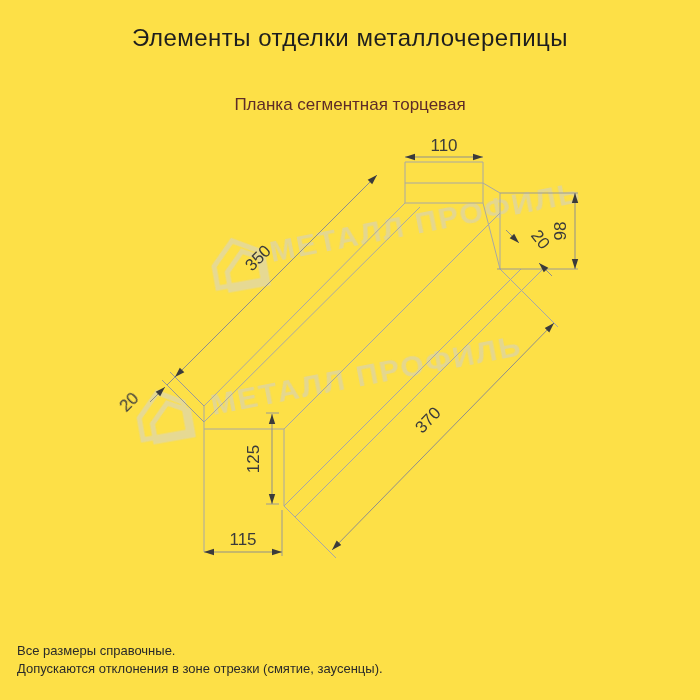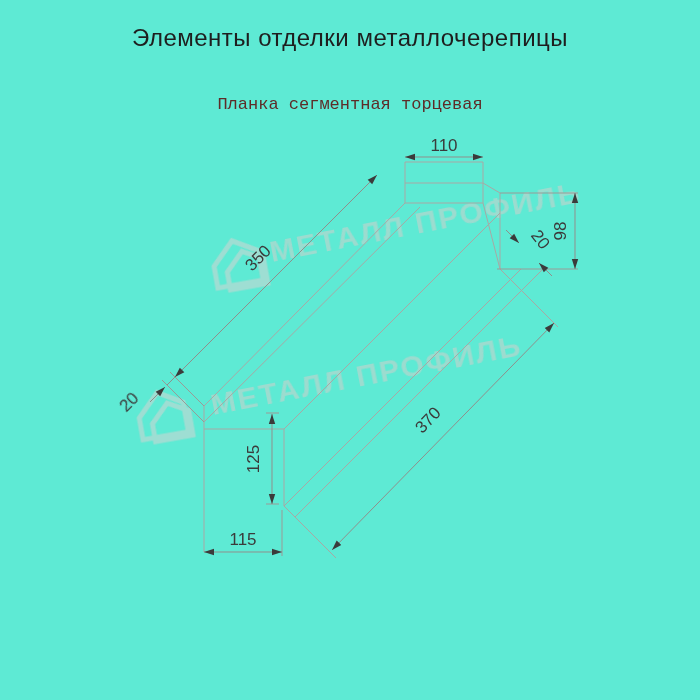--- a/index.html
+++ b/index.html
@@ -1,22 +1,22 @@
 <!DOCTYPE html>
 <html><head>
 <meta charset="utf-8">
 <style>
   html,body{margin:0;padding:0;background:#ffffff;}
-  .stage{position:relative;width:700px;height:700px;background:#5eead4;overflow:hidden;
+  .stage{position:relative;width:700px;height:700px;background:#fde047;overflow:hidden;
          font-family:"Liberation Sans", sans-serif;}
   .title{position:absolute;left:0;right:0;top:24px;text-align:center;
          font-size:24px;color:#1e1e1e;letter-spacing:0.5px;}
   .subtitle{position:absolute;left:0;right:0;top:94px;text-align:center;
             font-size:17px;line-height:22px;color:#5e2c28;}
-  .subtitle span{display:block;font-family:Liberation Mono, monospace;}
+  .subtitle span{display:block;}
   .footer{position:absolute;left:17px;top:642px;font-size:13px;line-height:18px;color:#2a2a2a;}
   .footer span{display:block;}
   svg{position:absolute;left:0;top:0;}
   .dln{stroke:#a8a8a4;stroke-width:1;fill:none;}          
   .ext{stroke:#9a9a96;stroke-width:1;fill:none;}          
   .dim{stroke:#8f8f8b;stroke-width:1;fill:none;}          
   .lbl{fill:#3b3b3b;font-size:17px;font-family:"Liberation Sans",sans-serif;}
   .wmt{fill:#cfcfcb;font-size:30px;font-weight:bold;letter-spacing:2px;
        font-family:"Liberation Sans",sans-serif;}
   .wml{stroke:#d4d4d1;stroke-width:5;fill:none;}
@@ -123,15 +123,17 @@
       <text class="lbl" x="243" y="545" text-anchor="middle">115</text>
     </g>
 
     <g>
       <line class="dim" x1="332" y1="550" x2="554" y2="323" marker-start="url(#ah)" marker-end="url(#ah)"></line>
       <text class="lbl" x="432" y="424" text-anchor="middle" transform="rotate(-46 432 424)">370</text>
     </g>
   </svg>
 
   <div class="footer">
+    <span>Все размеры справочные.</span>
+    <span>Допускаются отклонения в зоне отрезки (смятие, заусенцы).</span>
   </div>
 
 </div>
 
 </body></html>

